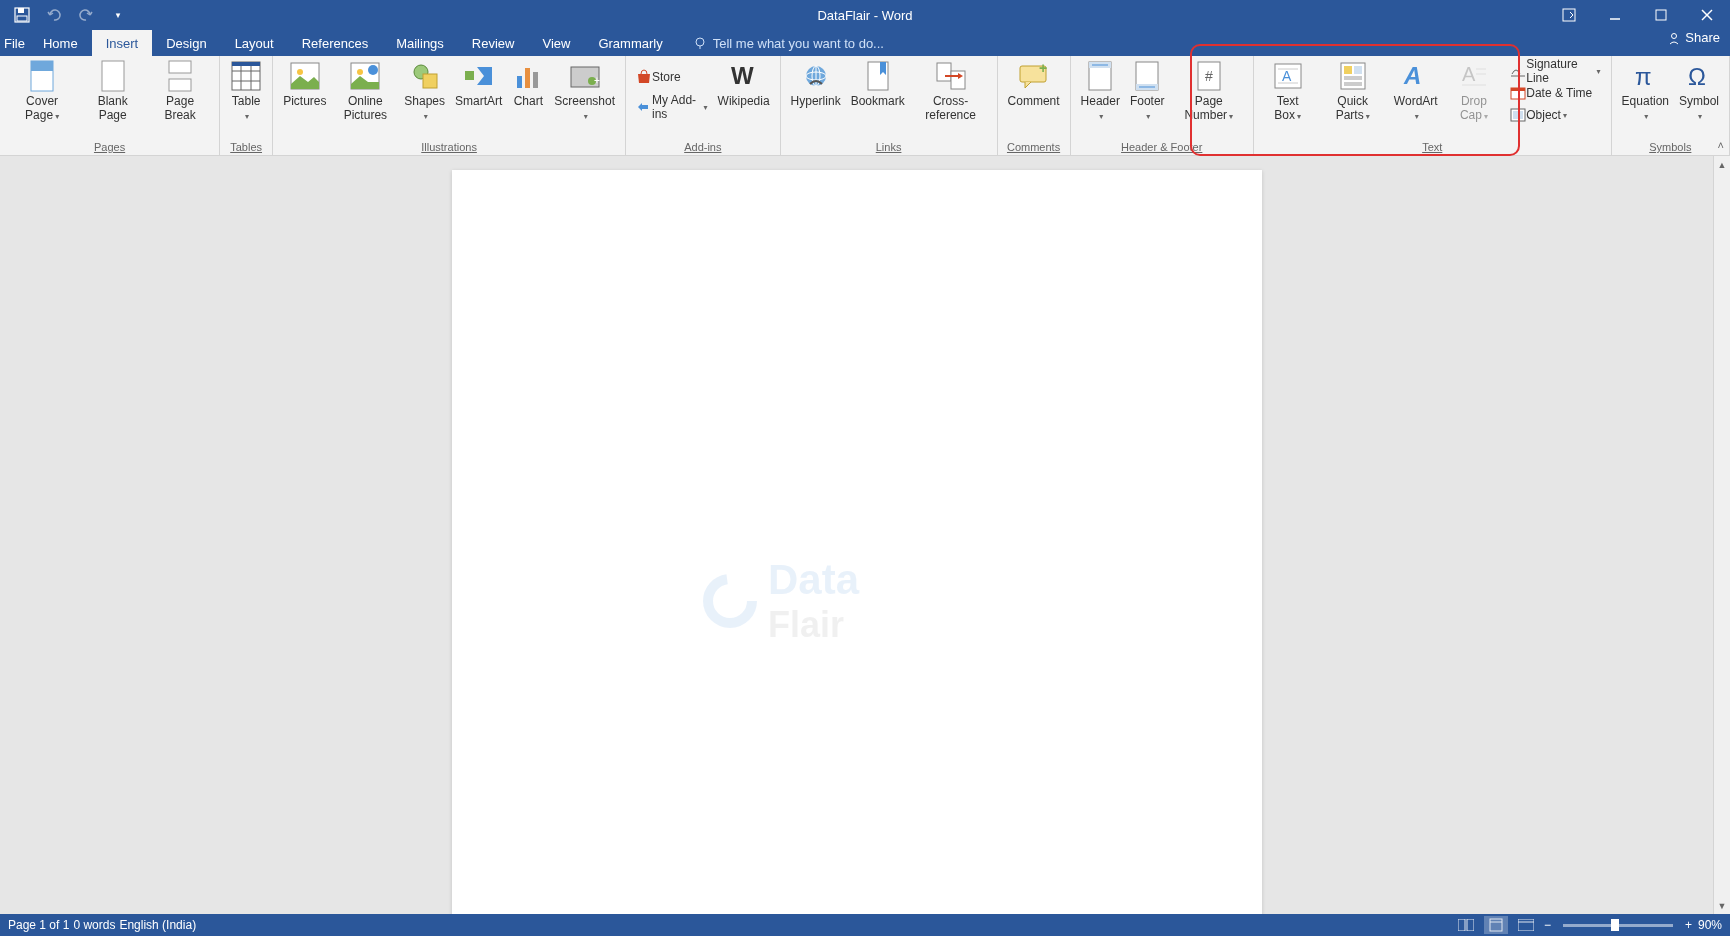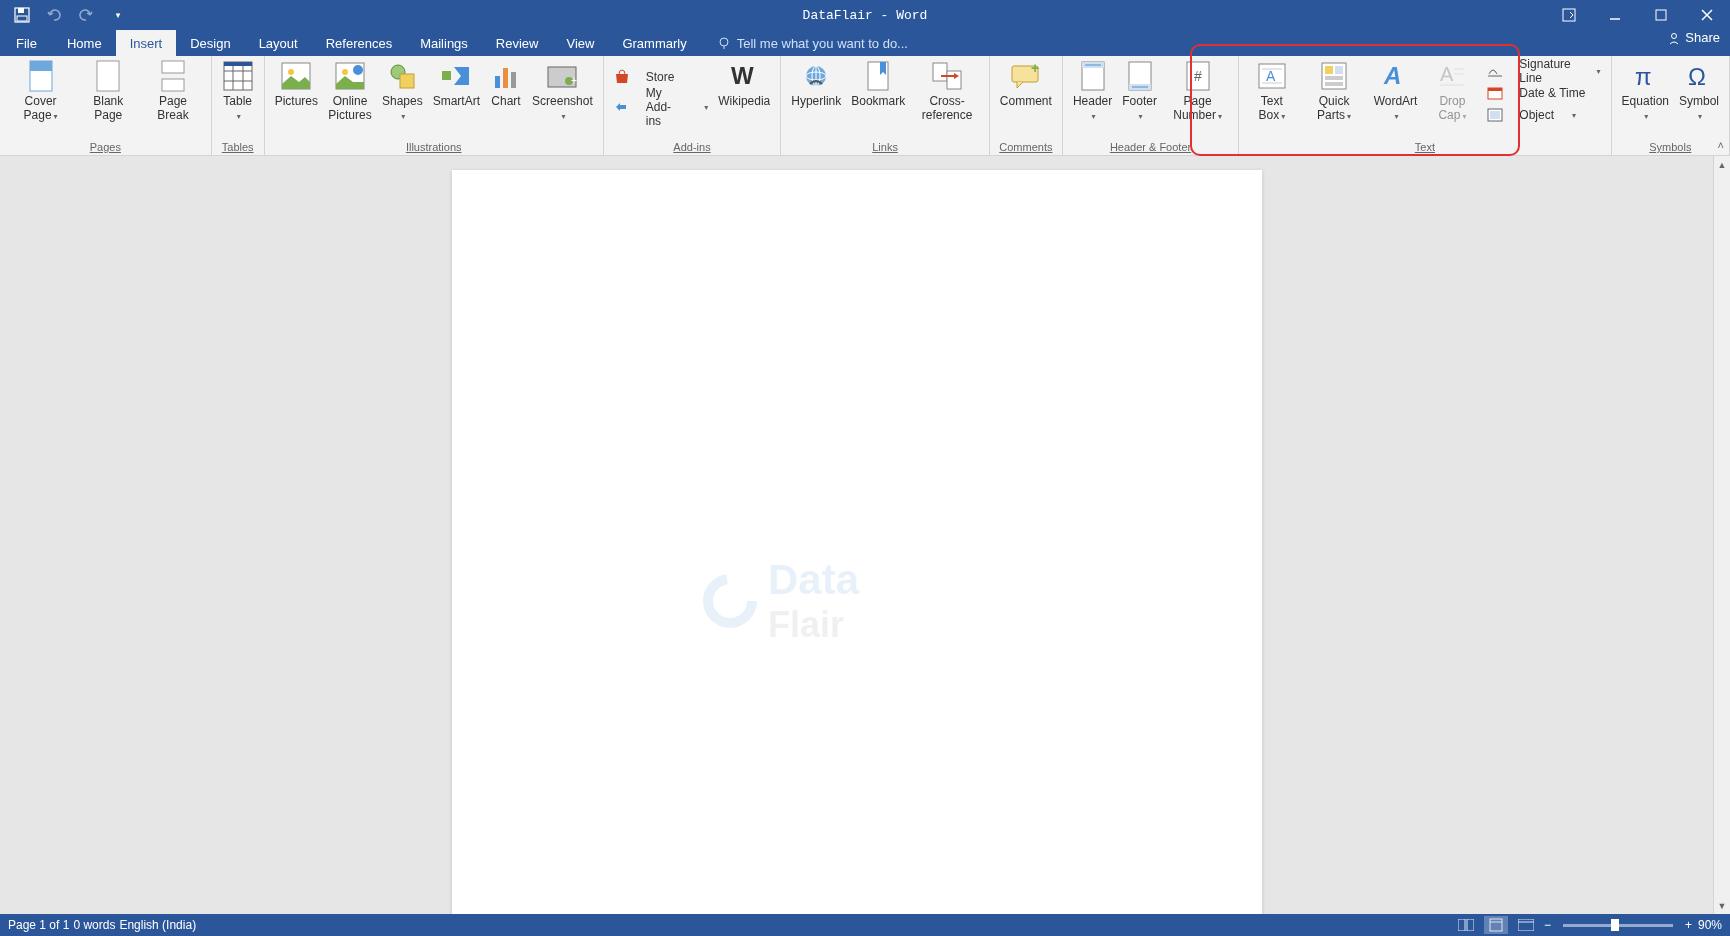--- a/index.html
+++ b/index.html
@@ -2,41 +2,41 @@
 <html><head>
 <meta charset="utf-8">
 <style>
 * { margin: 0; padding: 0; box-sizing: border-box; font-family: "Segoe UI", Arial, sans-serif; }
 body { background: #e6e6e6; width: 1730px; height: 936px; overflow: hidden; position: relative; }
 
 
 .titlebar { background: #2b579a; height: 30px; display: flex; align-items: center; color: #fff; font-size: 12px; position: relative; }
 .qat { display: flex; align-items: center; gap: 8px; padding-left: 10px; }
 .qat-btn { width: 24px; height: 24px; display: flex; align-items: center; justify-content: center; cursor: pointer; }
-.title-center { position: absolute; left: 50%; transform: translateX(-50%); font-size: 13px; font-family: Liberation Mono, monospace; }
+.title-center { position: absolute; left: 50%; transform: translateX(-50%); font-size: 13px; }
 .winbtns { position: absolute; right: 0; display: flex; }
 .winbtn { width: 46px; height: 30px; display: flex; align-items: center; justify-content: center; cursor: pointer; }
 
 
 .tabrow { background: #2b579a; height: 26px; display: flex; align-items: stretch; color: #fff; font-size: 13px; position: relative; }
 .tab { padding: 0 14px; display: flex; align-items: center; cursor: pointer; }
-.tab.file { padding: 0 16px; }
+.tab.file { padding: 0 4px; }
 .tab.active { background: #f3f3f3; color: #2b579a; }
 .tellme { display: flex; align-items: center; gap: 6px; padding-left: 16px; color: #cfe0f7; font-size: 13px; }
 .share { position: absolute; right: 10px; display: flex; align-items: center; gap: 4px; color: #fff; cursor: pointer; }
 
 
 .ribbon { background: #f3f3f3; height: 100px; display: flex; border-bottom: 1px solid #d4d4d4; position: relative; }
 .group { border-right: 1px solid #d4d4d4; display: flex; flex-direction: column; align-items: center; padding: 2px 6px 0 6px; position: relative; }
 .group-body { display: flex; align-items: flex-start; gap: 2px; flex: 1; }
 .group-label { font-size: 11px; color: #666; padding-bottom: 2px; text-decoration: underline; }
 .btn-lg { display: flex; flex-direction: column; align-items: center; justify-content: flex-start; width: auto; padding: 2px 4px; cursor: pointer; text-align: center; font-size: 12px; color: #333; line-height: 14px; }
 .btn-lg .ic { width: 32px; height: 32px; display: flex; align-items: center; justify-content: center; margin-bottom: 2px; }
 .btn-sm-stack { display: flex; flex-direction: column; gap: 0px; }
-.btn-sm { display: flex; align-items: center; gap: 16px; padding: 2px 4px; cursor: pointer; font-size: 12px; color: #333; height: 22px; }
+.btn-sm { display: flex; align-items: center; gap: 0; padding: 2px 4px; cursor: pointer; font-size: 12px; color: #333; height: 22px; }
 .btn-sm .ic-s { width: 16px; height: 16px; display: flex; align-items: center; justify-content: center; }
 .caret { font-size: 8px; color: #666; margin-left: 2px; }
 .collapse-btn { position: absolute; right: 6px; bottom: 4px; font-size: 11px; color: #666; cursor: pointer; }
 
 
 .highlight { position: absolute; border: 2px solid #e03030; border-radius: 10px; pointer-events: none; }
 
 
 .docarea { position: absolute; top: 156px; left: 0; right: 17px; bottom: 22px; background: #e6e6e6; overflow: hidden; }
 .page { position: absolute; background: #fff; box-shadow: 0 1px 4px rgba(0,0,0,0.15); }

